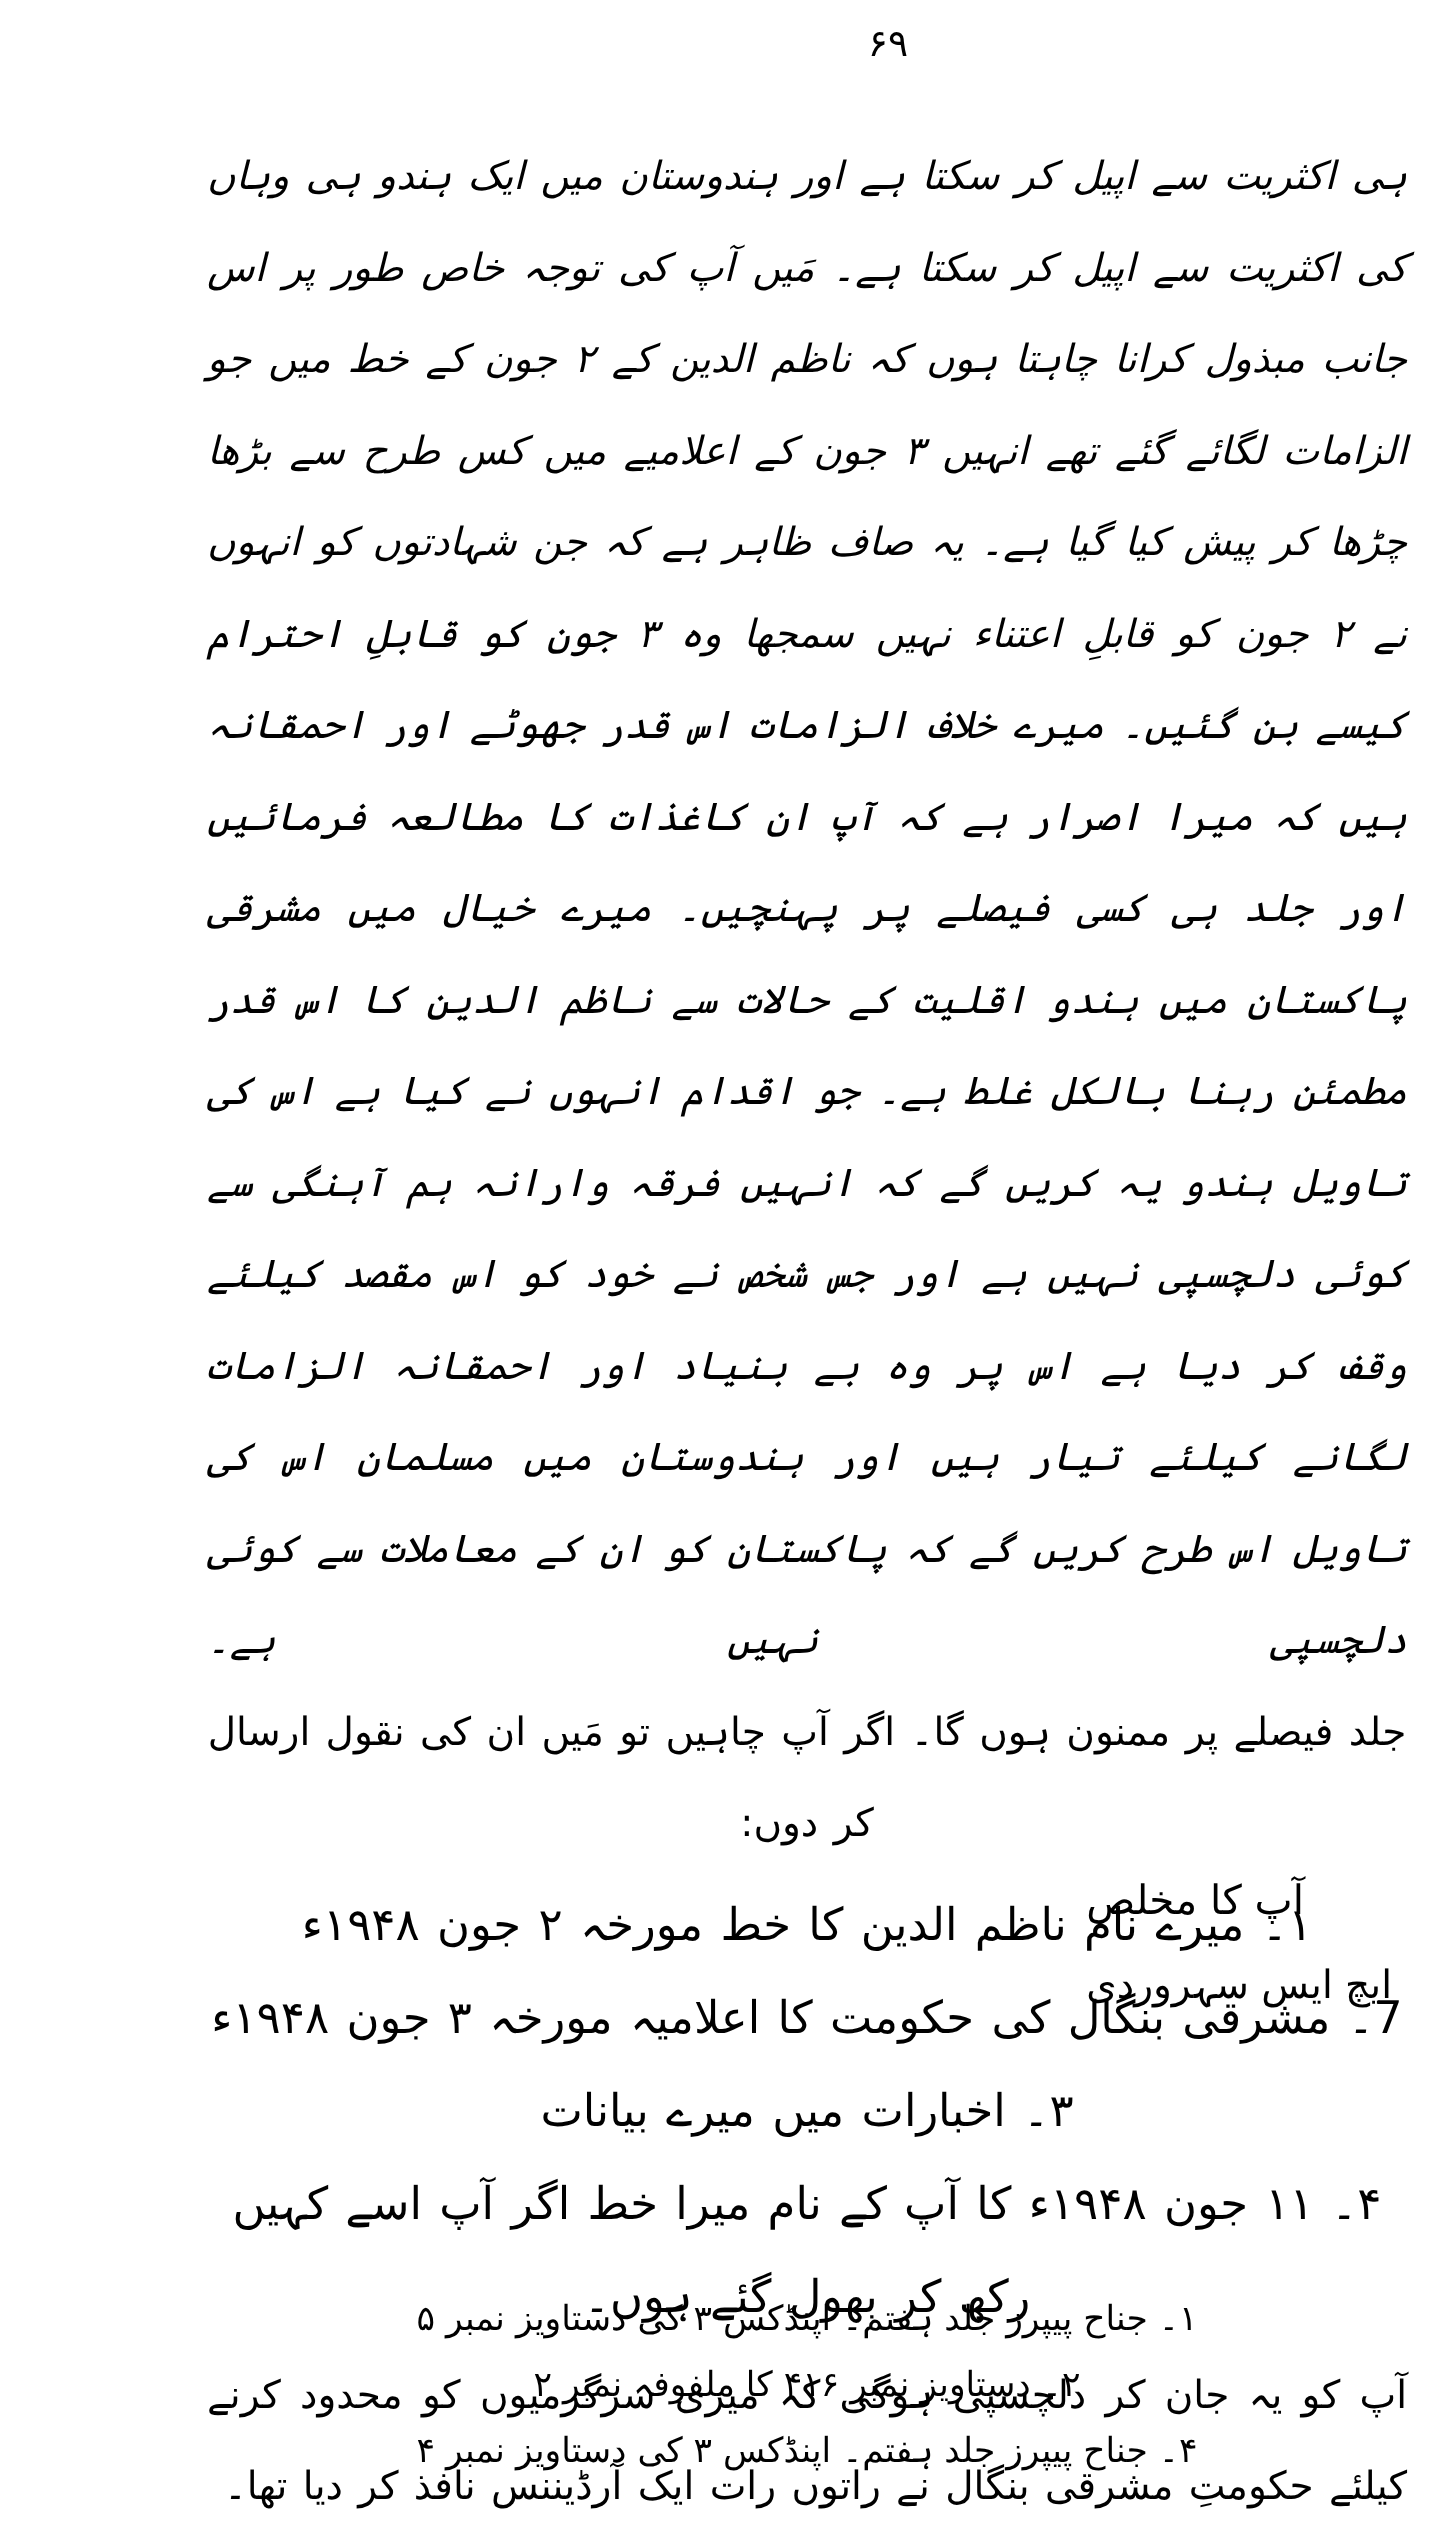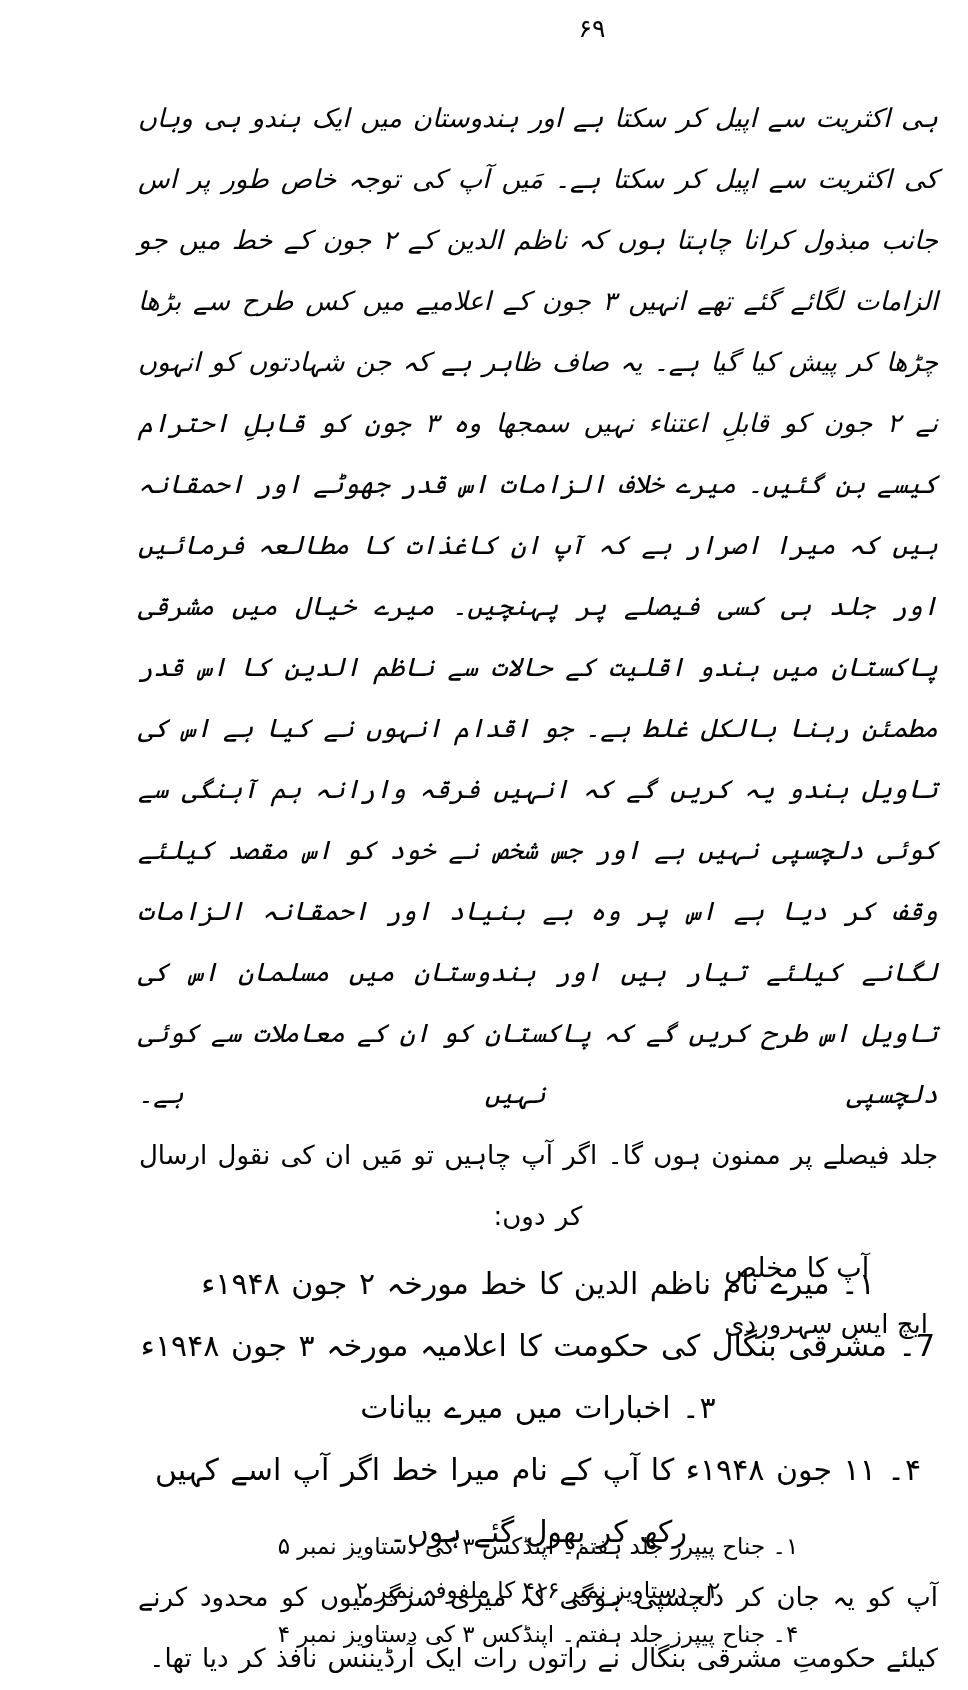--- a/index.html
+++ b/index.html
@@ -52,21 +52,21 @@
   .para-justify {
     text-align: justify;
     text-align-last: justify;
     font-style: italic;
   }
   .para-last-right {
     text-align: justify;
     text-align-last: right;
   }
   .centered-line {
-    text-align: right;
+    text-align: center;
     text-align-last: center;
     direction: rtl;
   }
   .enclosure-list {
     margin-top: 6px;
     direction: rtl;
   }
   .enclosure-list .item {
     text-align: center;
     text-align-last: center;

